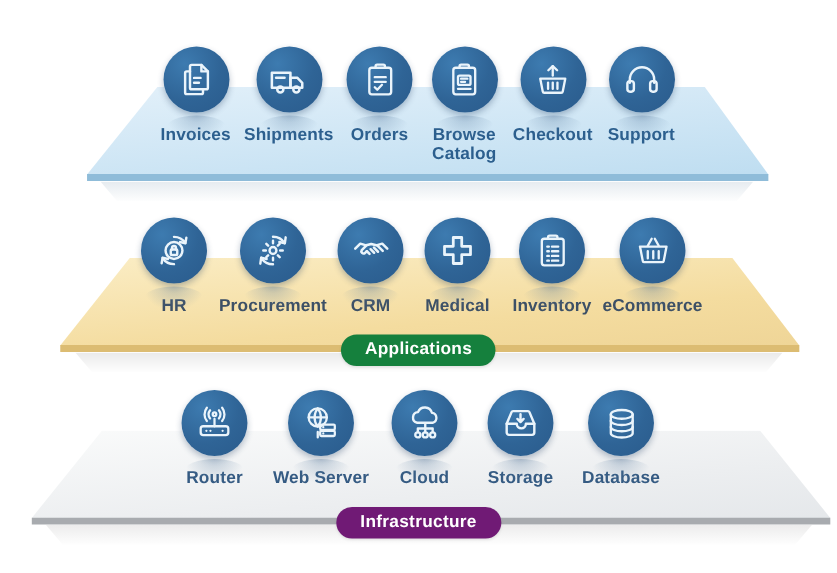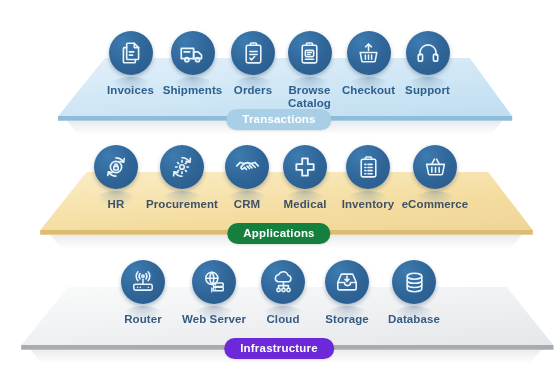--- a/index.html
+++ b/index.html
@@ -134,21 +134,20 @@
           <svg width="26" height="26" viewBox="0 0 24 24" fill="none" stroke="#eaf4fb" stroke-width="1.5" stroke-linecap="round" stroke-linejoin="round">
             <path d="M4.5 14v-2a7.5 7.5 0 0 1 15 0v2"></path>
             <rect x="3" y="13" width="4" height="6.5" rx="1.6"></rect>
             <rect x="17" y="13" width="4" height="6.5" rx="1.6"></rect>
           </svg>
         </div>
         <div class="nlabel">Support</div>
       </div>
     </div>
 
-    <div class="pill" style="top:109px;background:#a8cfe6;">Transactions</div>
   </div>
 
   <div class="layer" id="layer-applications" style="top:115px;height:135px;">
     <div class="slab" style="top:57px;height:62px;--tl:15.5%;--tr:87.5%;--br:95.5%;--bl:7.2%;background:linear-gradient(175deg,#fbeec7 0%,#f4dc9f 62%,#eed496 100%);"></div>
     <div class="slab" style="top:115px;height:5px;--tl:7.2%;--tr:95.5%;--br:95.5%;--bl:7.2%;background:#dcbc72;"></div>
     <div class="slab" style="top:120px;height:14px;--tl:9%;--tr:93.5%;--br:91.5%;--bl:11%;background:linear-gradient(180deg,rgba(150,150,150,.20) 0%,rgba(150,150,150,0) 100%);"></div>
 
     <div class="row" style="top:30px;">
       <div class="node" style="--nw:56px;">
         <div class="bubble">
@@ -283,16 +282,16 @@
             <ellipse cx="12" cy="6" rx="7" ry="2.8"></ellipse>
             <path d="M5 6v12c0 1.55 3.13 2.8 7 2.8s7-1.25 7-2.8V6"></path>
             <path d="M5 10c0 1.55 3.13 2.8 7 2.8s7-1.25 7-2.8"></path>
             <path d="M5 14c0 1.55 3.13 2.8 7 2.8s7-1.25 7-2.8"></path>
           </svg>
         </div>
         <div class="nlabel">Database</div>
       </div>
     </div>
 
-    <div class="pill" style="top:108px;background:#6d28d9;">Infrastructure</div>
+    <div class="pill" style="top:108px;background:#701a75;">Infrastructure</div>
   </div>
 
 </div>
 
 </body></html>

